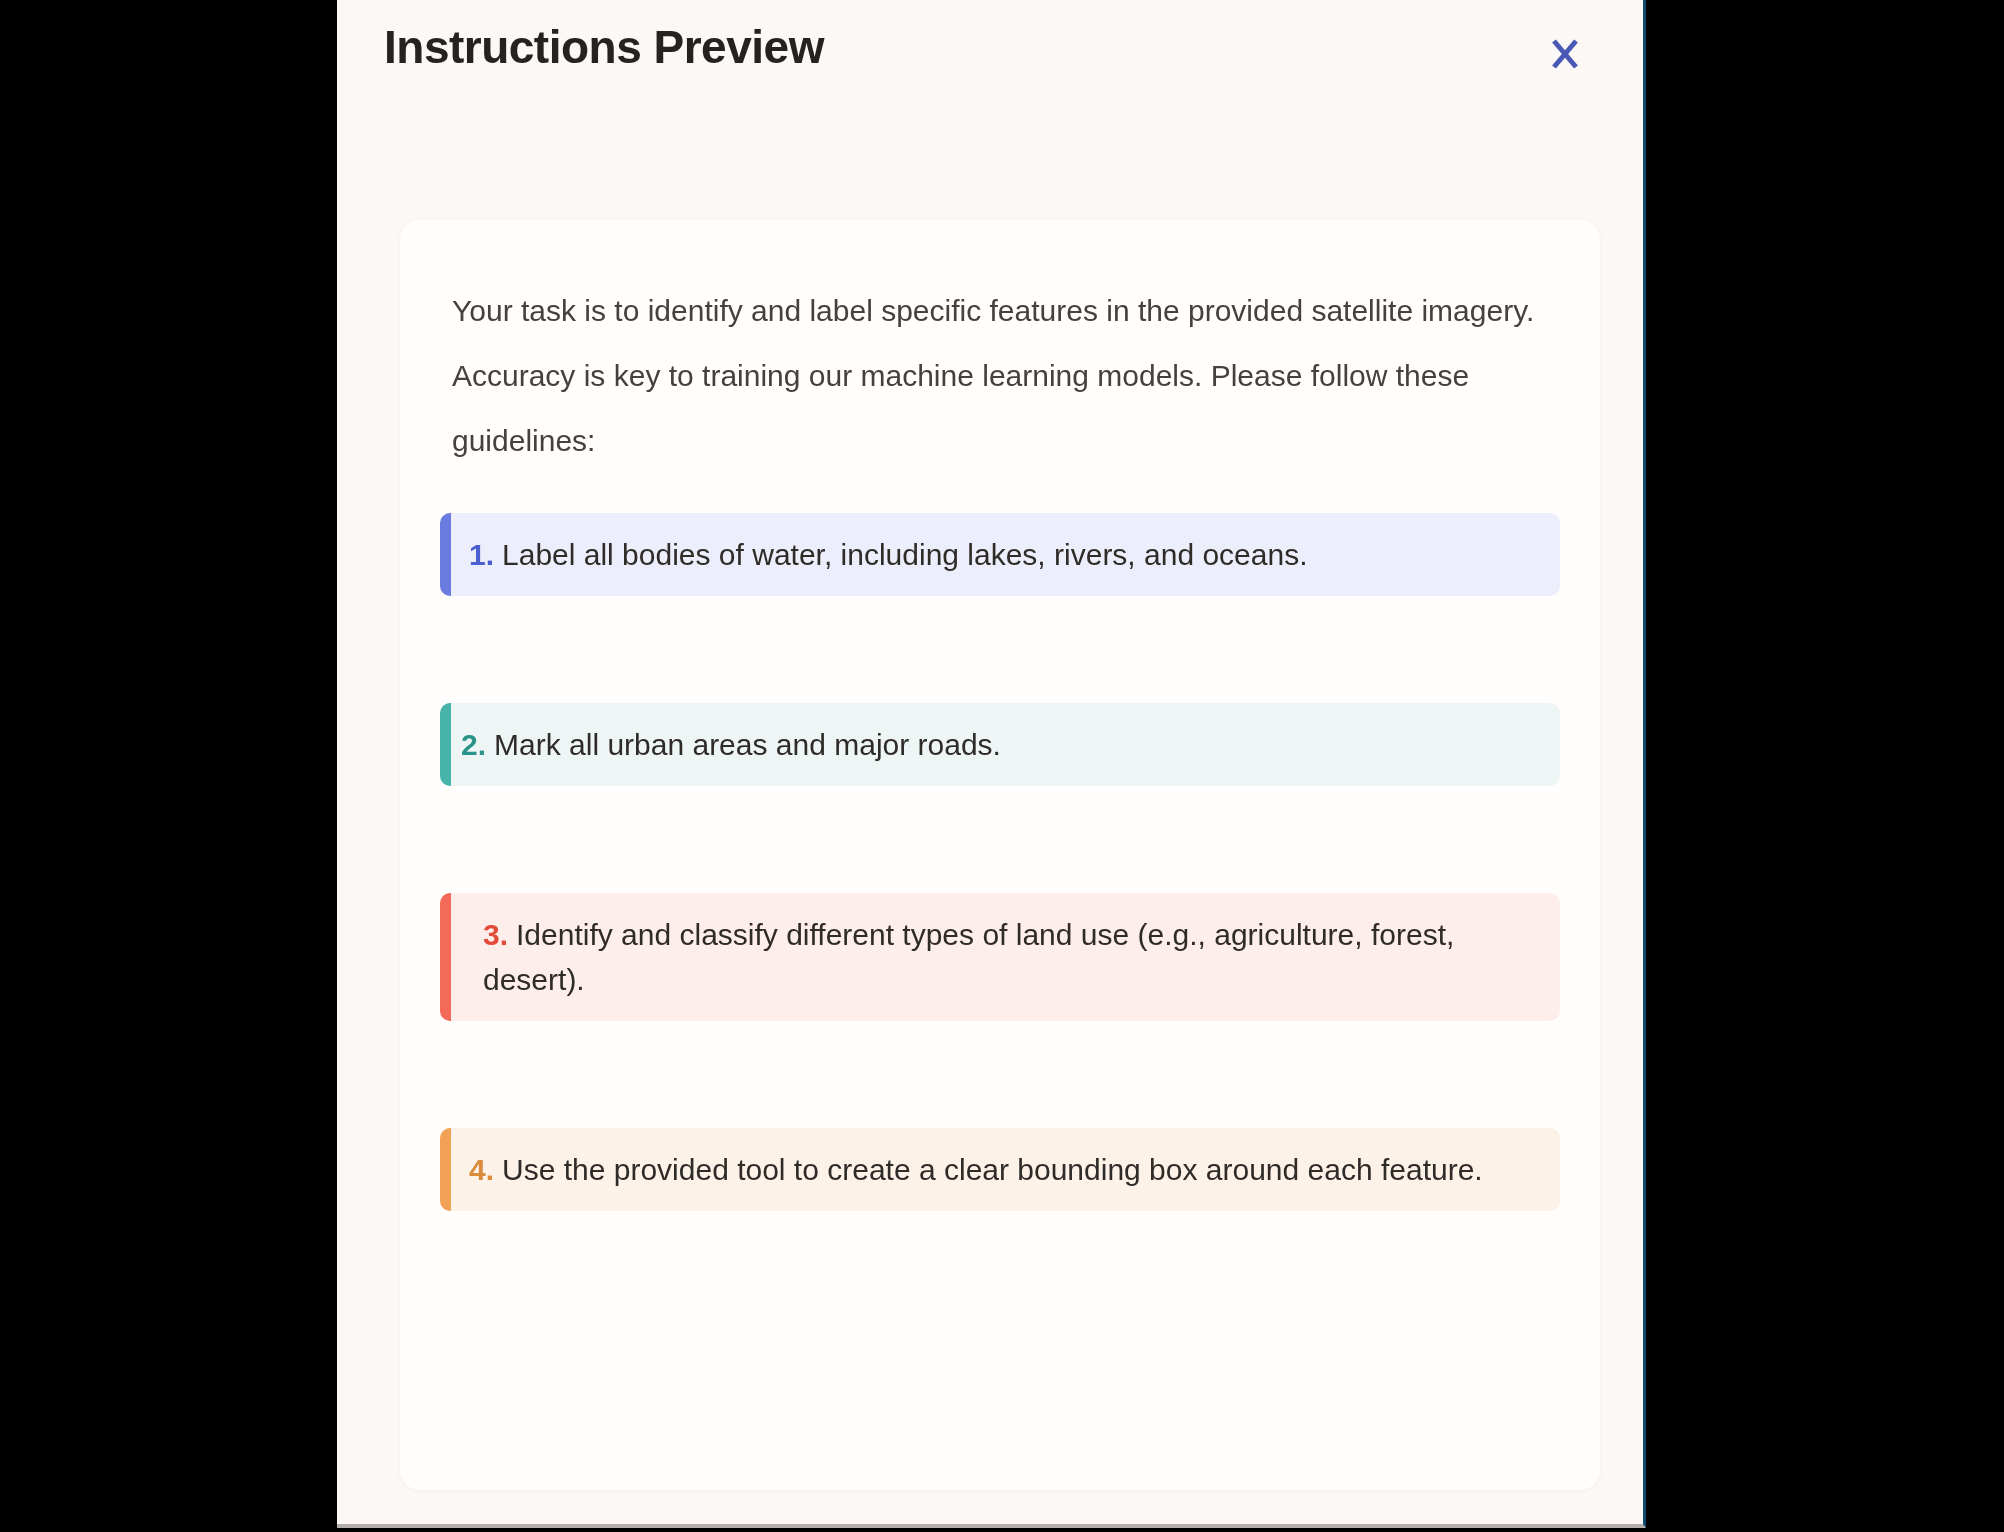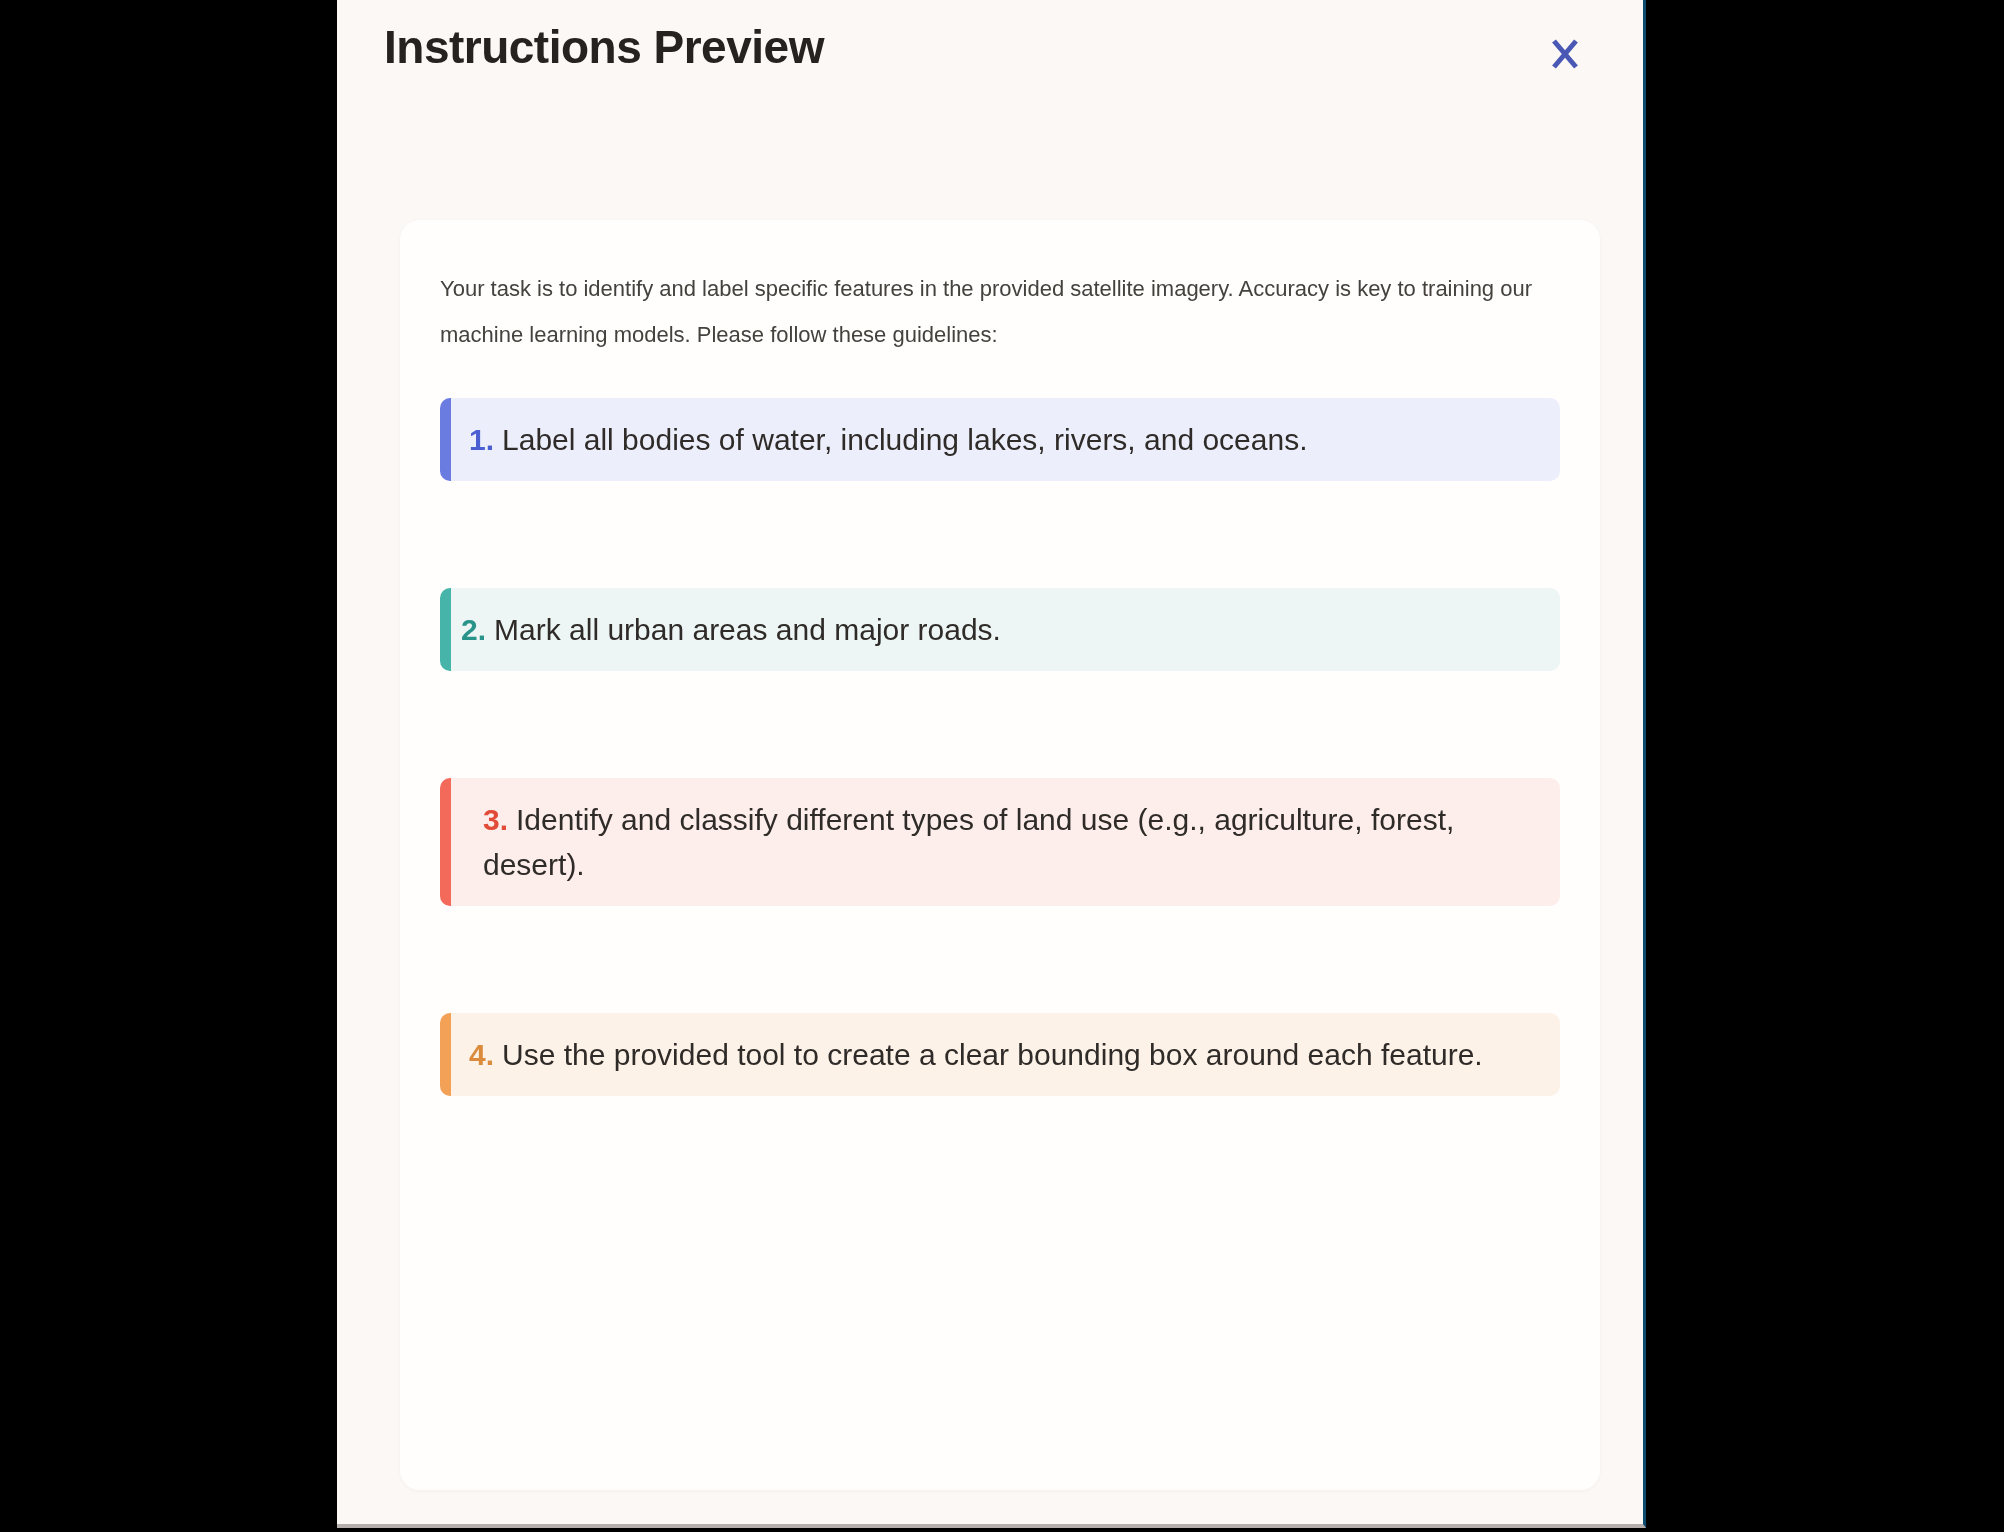--- a/index.html
+++ b/index.html
@@ -50,24 +50,24 @@
   }
   .card-heading{
     margin:0 0 36px 0;
     text-align:center;
     font-size:44px;
     font-weight:700;
     letter-spacing:-0.5px;
     color:#262220;
   }
   .card-intro{
-    margin:0;
+    margin:12px;
     max-width:1100px;
-    font-size:22px;
-    line-height:46px;
+    font-size:30px;
+    line-height:65px;
     color:#45413d;
   }
   .instruction-item{
     margin-top:107px;
     box-sizing:border-box;
     width:1120px;
     border-radius:10px;
     border-left:11px solid #999;
     padding:19px 24px 19px 18px;
     font-size:30px;

